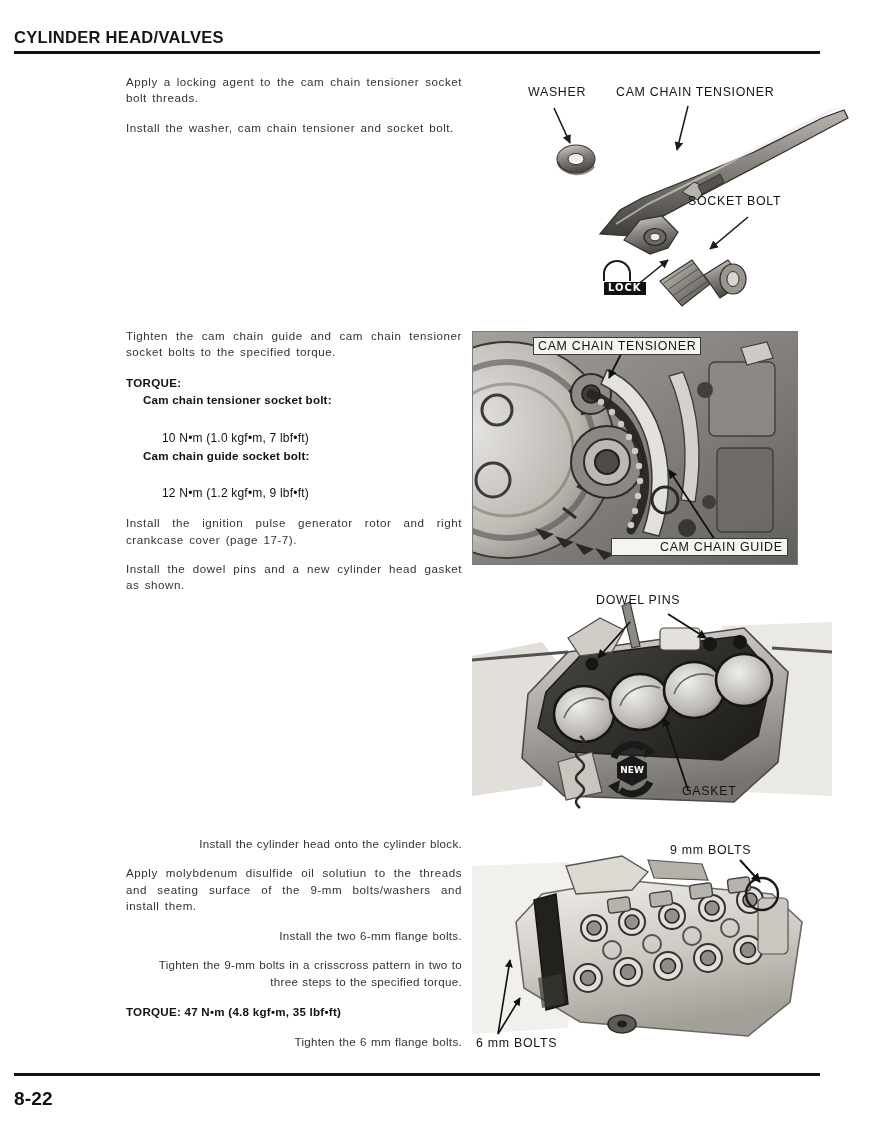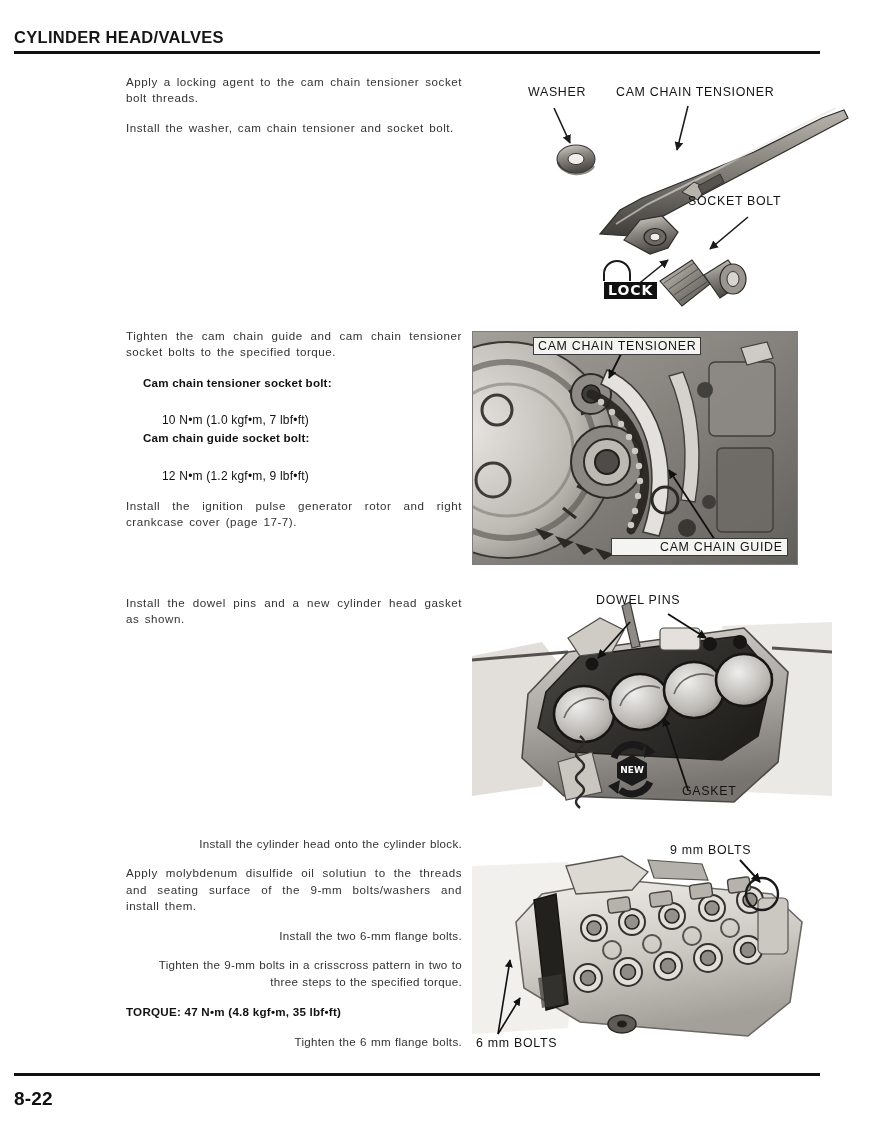--- a/index.html
+++ b/index.html
@@ -132,21 +132,21 @@
     width: 100%; height: 100%;
     overflow: visible;
     pointer-events: none;
   }
 
   
   .lock-badge {
     position: absolute;
     background: #111;
     color: #fff;
-    font-size: 14px;
+    font-size: 10px;
     font-weight: bold;
     letter-spacing: 1px;
     padding: 1px 4px 1.5px 4px;
     font-family: "DejaVu Sans", sans-serif;
     line-height: 1;
     text-align: right;
   }
 </style>
 </head>
 <body>
@@ -229,20 +229,21 @@
     <div class="callout" style="left:124px; top:11px;">CAM CHAIN TENSIONER</div>
     <div class="callout" style="left:196px; top:120px;">SOCKET BOLT</div>
 
     <div class="lock-badge" style="left:112px; top:208px;">LOCK</div>
   </div>
 </div>
 
 <div class="text-col" style="top:328px;">
   <div class="para">Tighten the cam chain guide and cam chain tensioner socket bolts to the specified torque.</div>
   <div class="spec-block">
+    <div class="spec-head">TORQUE:</div>
     <div class="spec-l1">Cam chain tensioner socket bolt:</div>
     <div class="spec-l2">10 N•m (1.0 kgf•m, 7 lbf•ft)</div>
     <div class="spec-l1">Cam chain guide socket bolt:</div>
     <div class="spec-l2">12 N•m (1.2 kgf•m, 9 lbf•ft)</div>
   </div>
   <div class="para">Install the ignition pulse generator rotor and right crankcase cover (page 17-7).</div>
 </div>
 
 <div class="figure photo-frame" style="left:472px; top:331px; width:324px; height:232px;">
   <div class="fig-surface">
@@ -333,21 +334,21 @@
 
       <line x1="148" y1="22" x2="136" y2="46" stroke="#111" stroke-width="1.8" marker-end="url(#ah2)"></line>
       <line x1="242" y1="208" x2="196" y2="138" stroke="#111" stroke-width="1.8" marker-end="url(#ah2)"></line>
     </svg>
 
     <div class="callout boxed" style="left:60px; top:5px;">CAM CHAIN TENSIONER</div>
     <div class="callout boxed" style="left:138px; top:206px;padding-left:48px;">CAM CHAIN GUIDE</div>
   </div>
 </div>
 
-<div class="text-col" style="top:595px;">
+<div class="text-col" style="top:561px;">
   <div class="para">Install the dowel pins and a new cylinder head gasket as shown.</div>
 </div>
 
 <div class="figure" style="left:472px; top:586px; width:360px; height:236px;">
   <div class="fig-surface">
 
     <svg class="overlay" viewBox="0 0 360 236" preserveAspectRatio="none">
       <defs>
         <marker id="ah3" viewBox="0 0 10 10" refX="9" refY="5" markerWidth="5" markerHeight="5" orient="auto-start-reverse">
           <path d="M0,0 L10,5 L0,10 z" fill="#111"></path>

